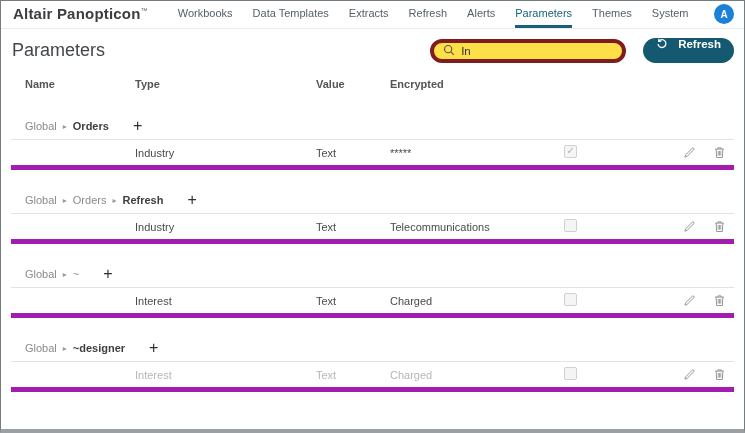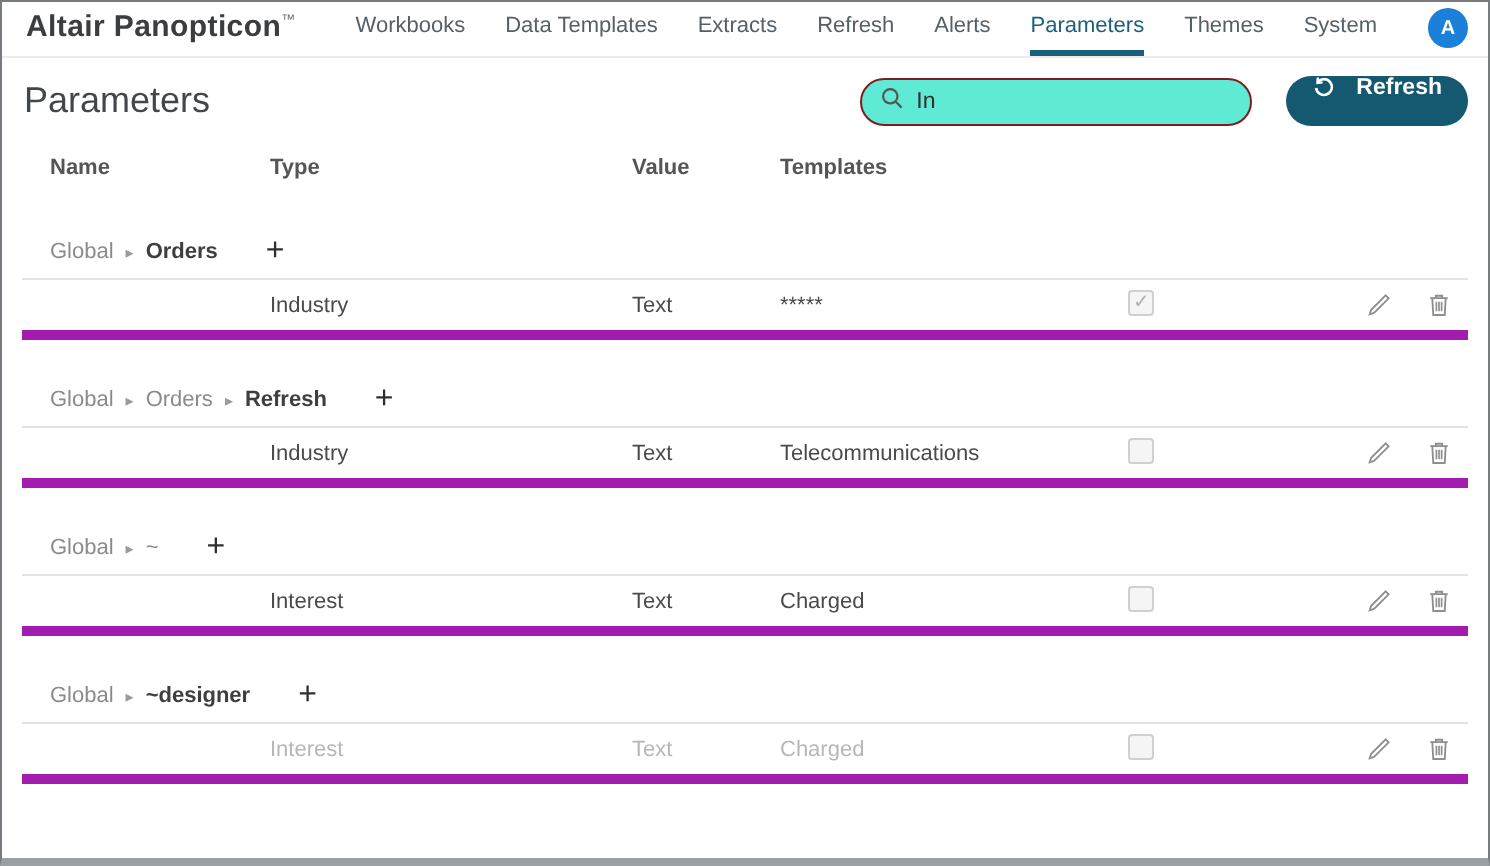--- a/index.html
+++ b/index.html
@@ -14,21 +14,21 @@
   .topnav { display:flex; align-items:flex-end; height:28px; padding:0 10px 0 12px; border-bottom:1px solid #ececec; background:#fff; }
   .logo { font-size:15px; font-weight:700; color:#3b3d40; letter-spacing:.2px; margin-right:20px; line-height:25px; padding-bottom:2px; white-space:nowrap; }
   .logo sup { font-size:7px; font-weight:400; color:#6a6a6a; }
   .nav-item { font-size:11px; color:#545f68; margin:0 10px; line-height:24px; border-bottom:3px solid transparent; cursor:pointer; white-space:nowrap; }
   .nav-item.active { color:#19607b; border-bottom-color:#19607b; font-weight:400; }
   .avatar { margin-left:auto; margin-bottom:4px; width:20px; height:20px; border-radius:50%; background:#1b80d8; color:#fff; font-size:10px; font-weight:700; display:flex; align-items:center; justify-content:center; cursor:pointer; }
 
   
   .page-header { display:flex; align-items:center; padding:9px 10px 6px 11px; }
   .page-title { font-size:18px; color:#42474c; font-weight:400; }
-  .search { margin-left:auto; width:196px; height:24px; border:1px solid #7f1d1d; border-radius:13px; display:flex; align-items:center; padding:0 9px; gap:6px; background:#5eead4; }
+  .search { margin-left:auto; width:196px; height:24px; border:4px solid #7f1d1d; border-radius:13px; display:flex; align-items:center; padding:0 9px; gap:6px; background:#fde047; }
   .search input { border:none; outline:none; width:100%; font-size:11.5px; color:#2f2f2f; font-family:"Liberation Sans", sans-serif; background:transparent; }
   .refresh-btn { margin-left:17px; height:25px; padding:0 13px; background:#14596f; color:#fff; border:none; border-radius:13px; font-size:11.5px; font-weight:700; display:flex; gap:10px; cursor:pointer; font-family:"Liberation Sans", sans-serif; }
 
   
   .grid-cols { display:grid; grid-template-columns:110px 181px 74px 171px 100px 1fr; align-items:center; }
   .thead { padding:0 10px 0 24px; height:24px; margin-top:3px; font-size:11px; font-weight:700; color:#555; }
   .group-header { display:flex; align-items:center; padding:24px 10px 7px 24px; font-size:11px; }
   .group:first-of-type .group-header { padding-top:14px; }
   .crumb { color:#8b8b8b; cursor:pointer; }
   .crumb.last { color:#3e3e3e; font-weight:700; }
@@ -82,21 +82,21 @@
           </svg>
       </span>
       <span>Refresh</span>
     </button>
   </div>
 
   <div class="thead grid-cols">
     <div>Name</div>
     <div>Type</div>
     <div>Value</div>
-    <div>Templates</div>
+    <div>Encrypted</div>
     <div></div>
   </div>
 
   <div class="group">
     <div class="group-header">
       <span class="crumb">Global</span>
       <span class="sep">▸</span>
       <span class="crumb last">Orders</span>
       <span class="add-btn">+</span>
     </div>

